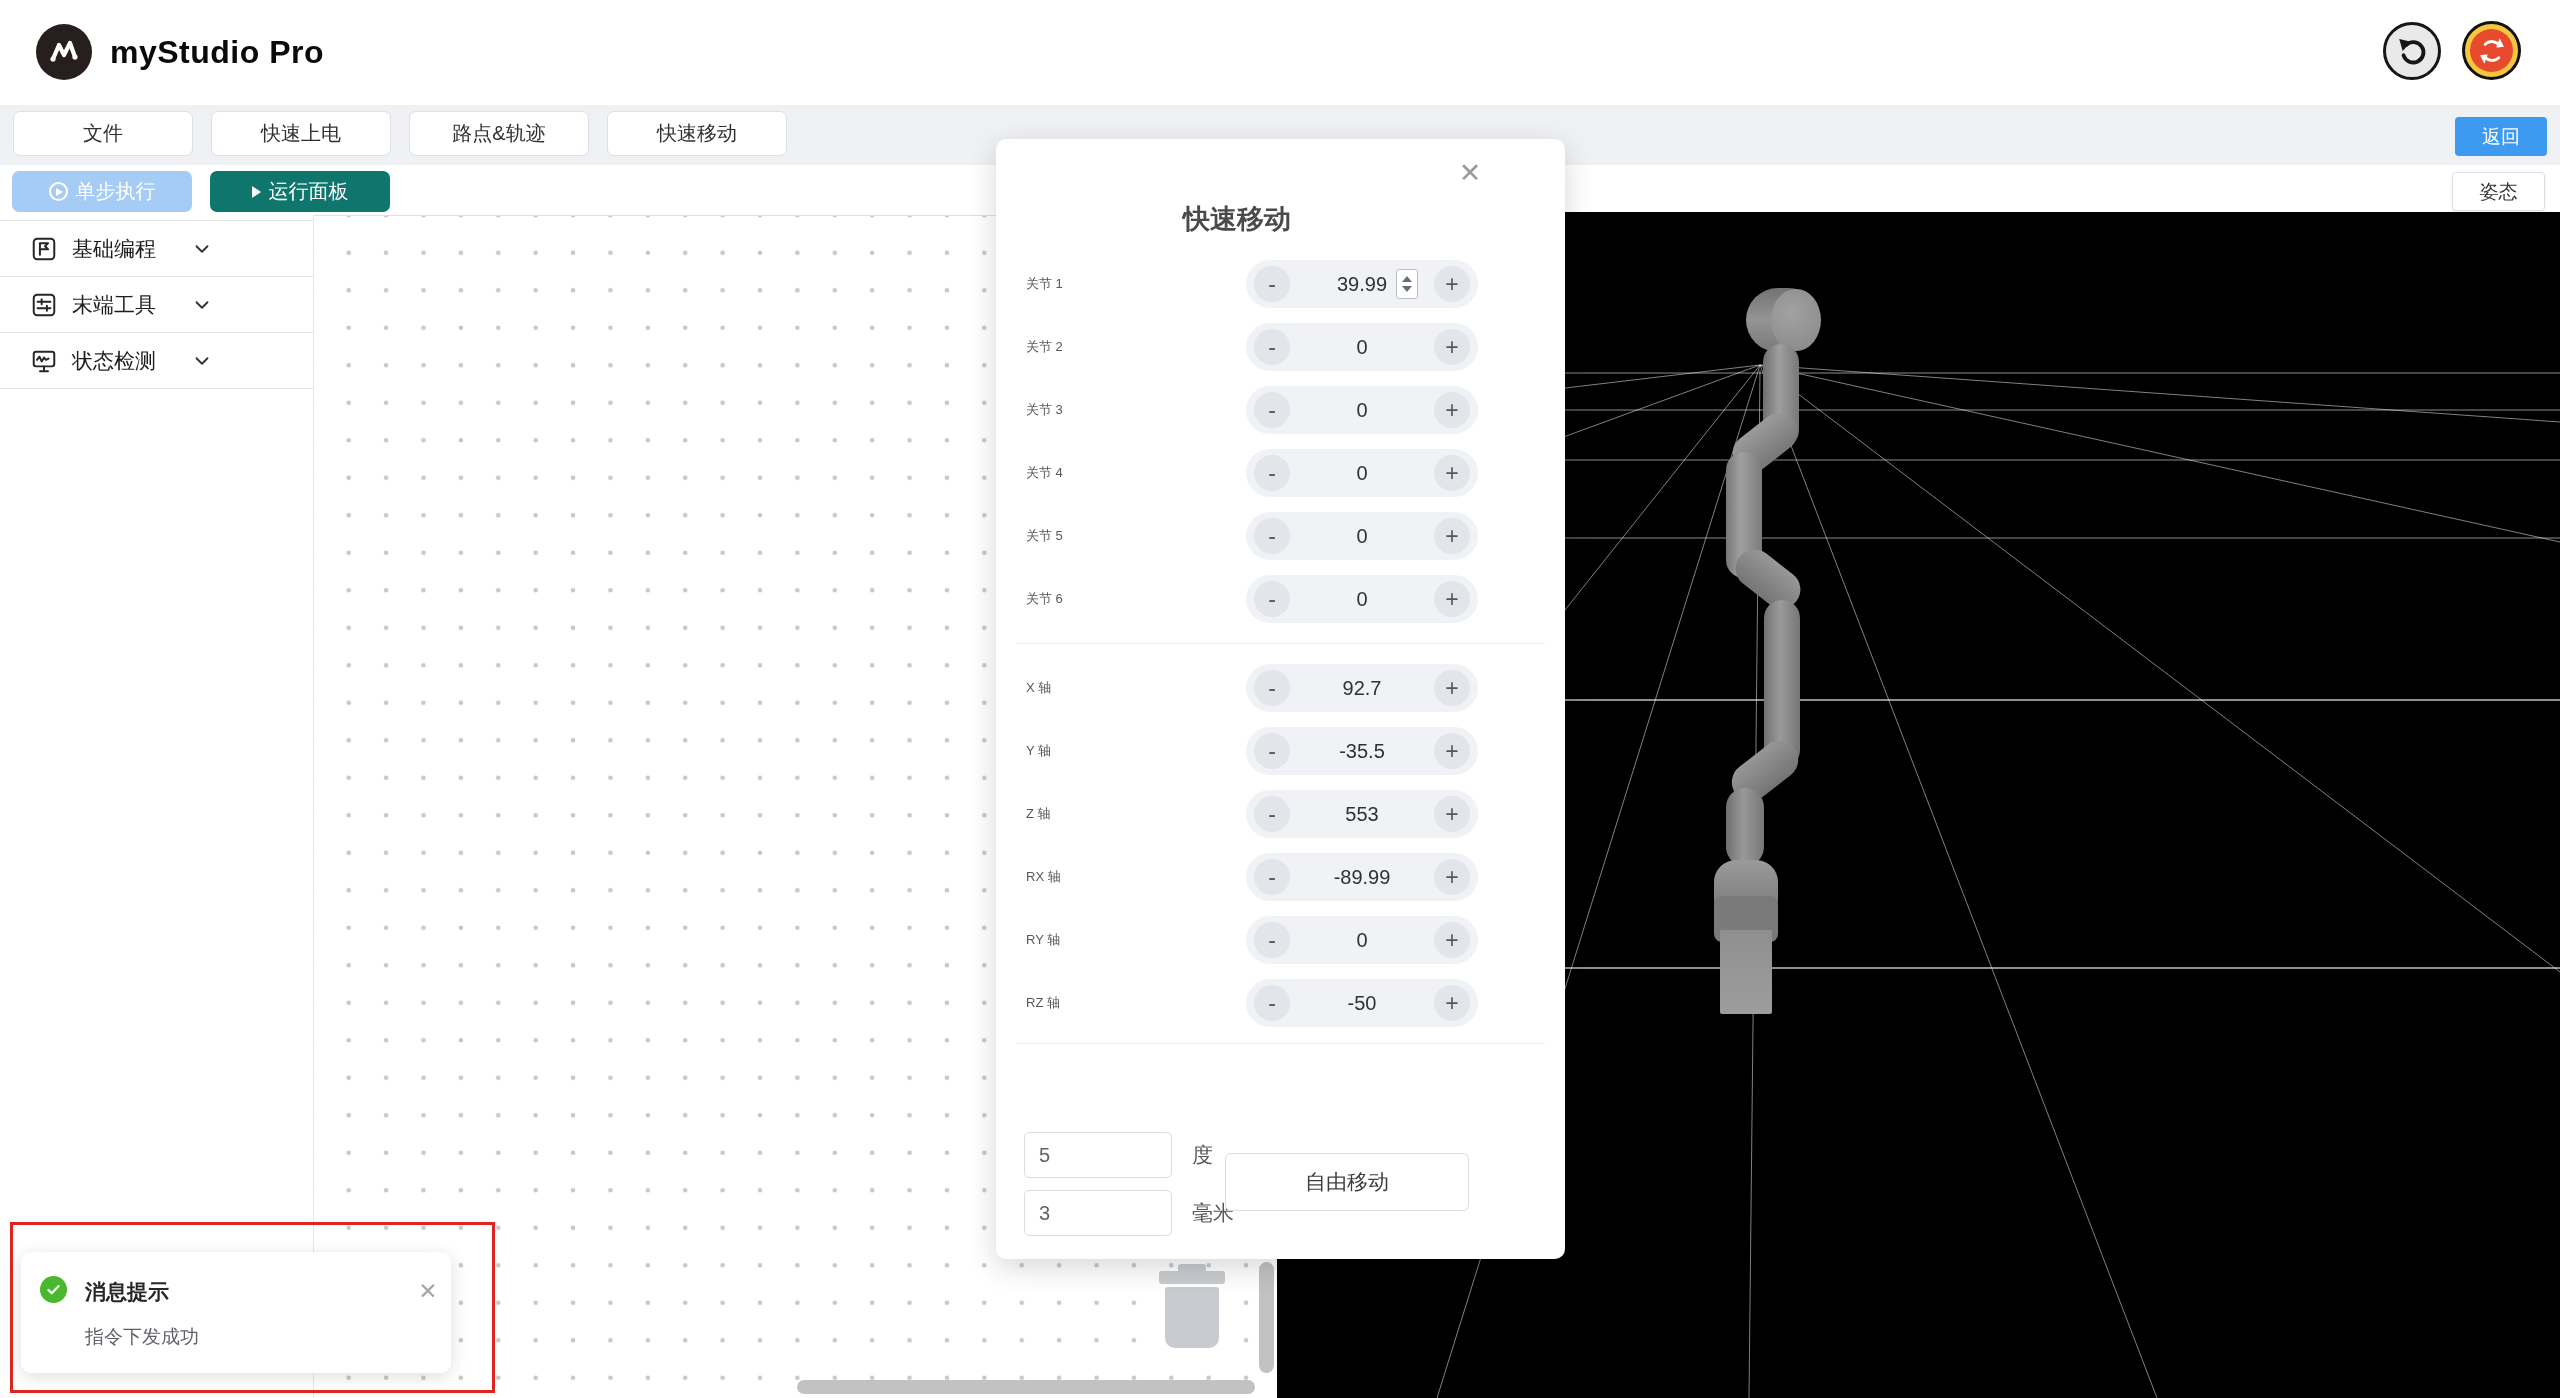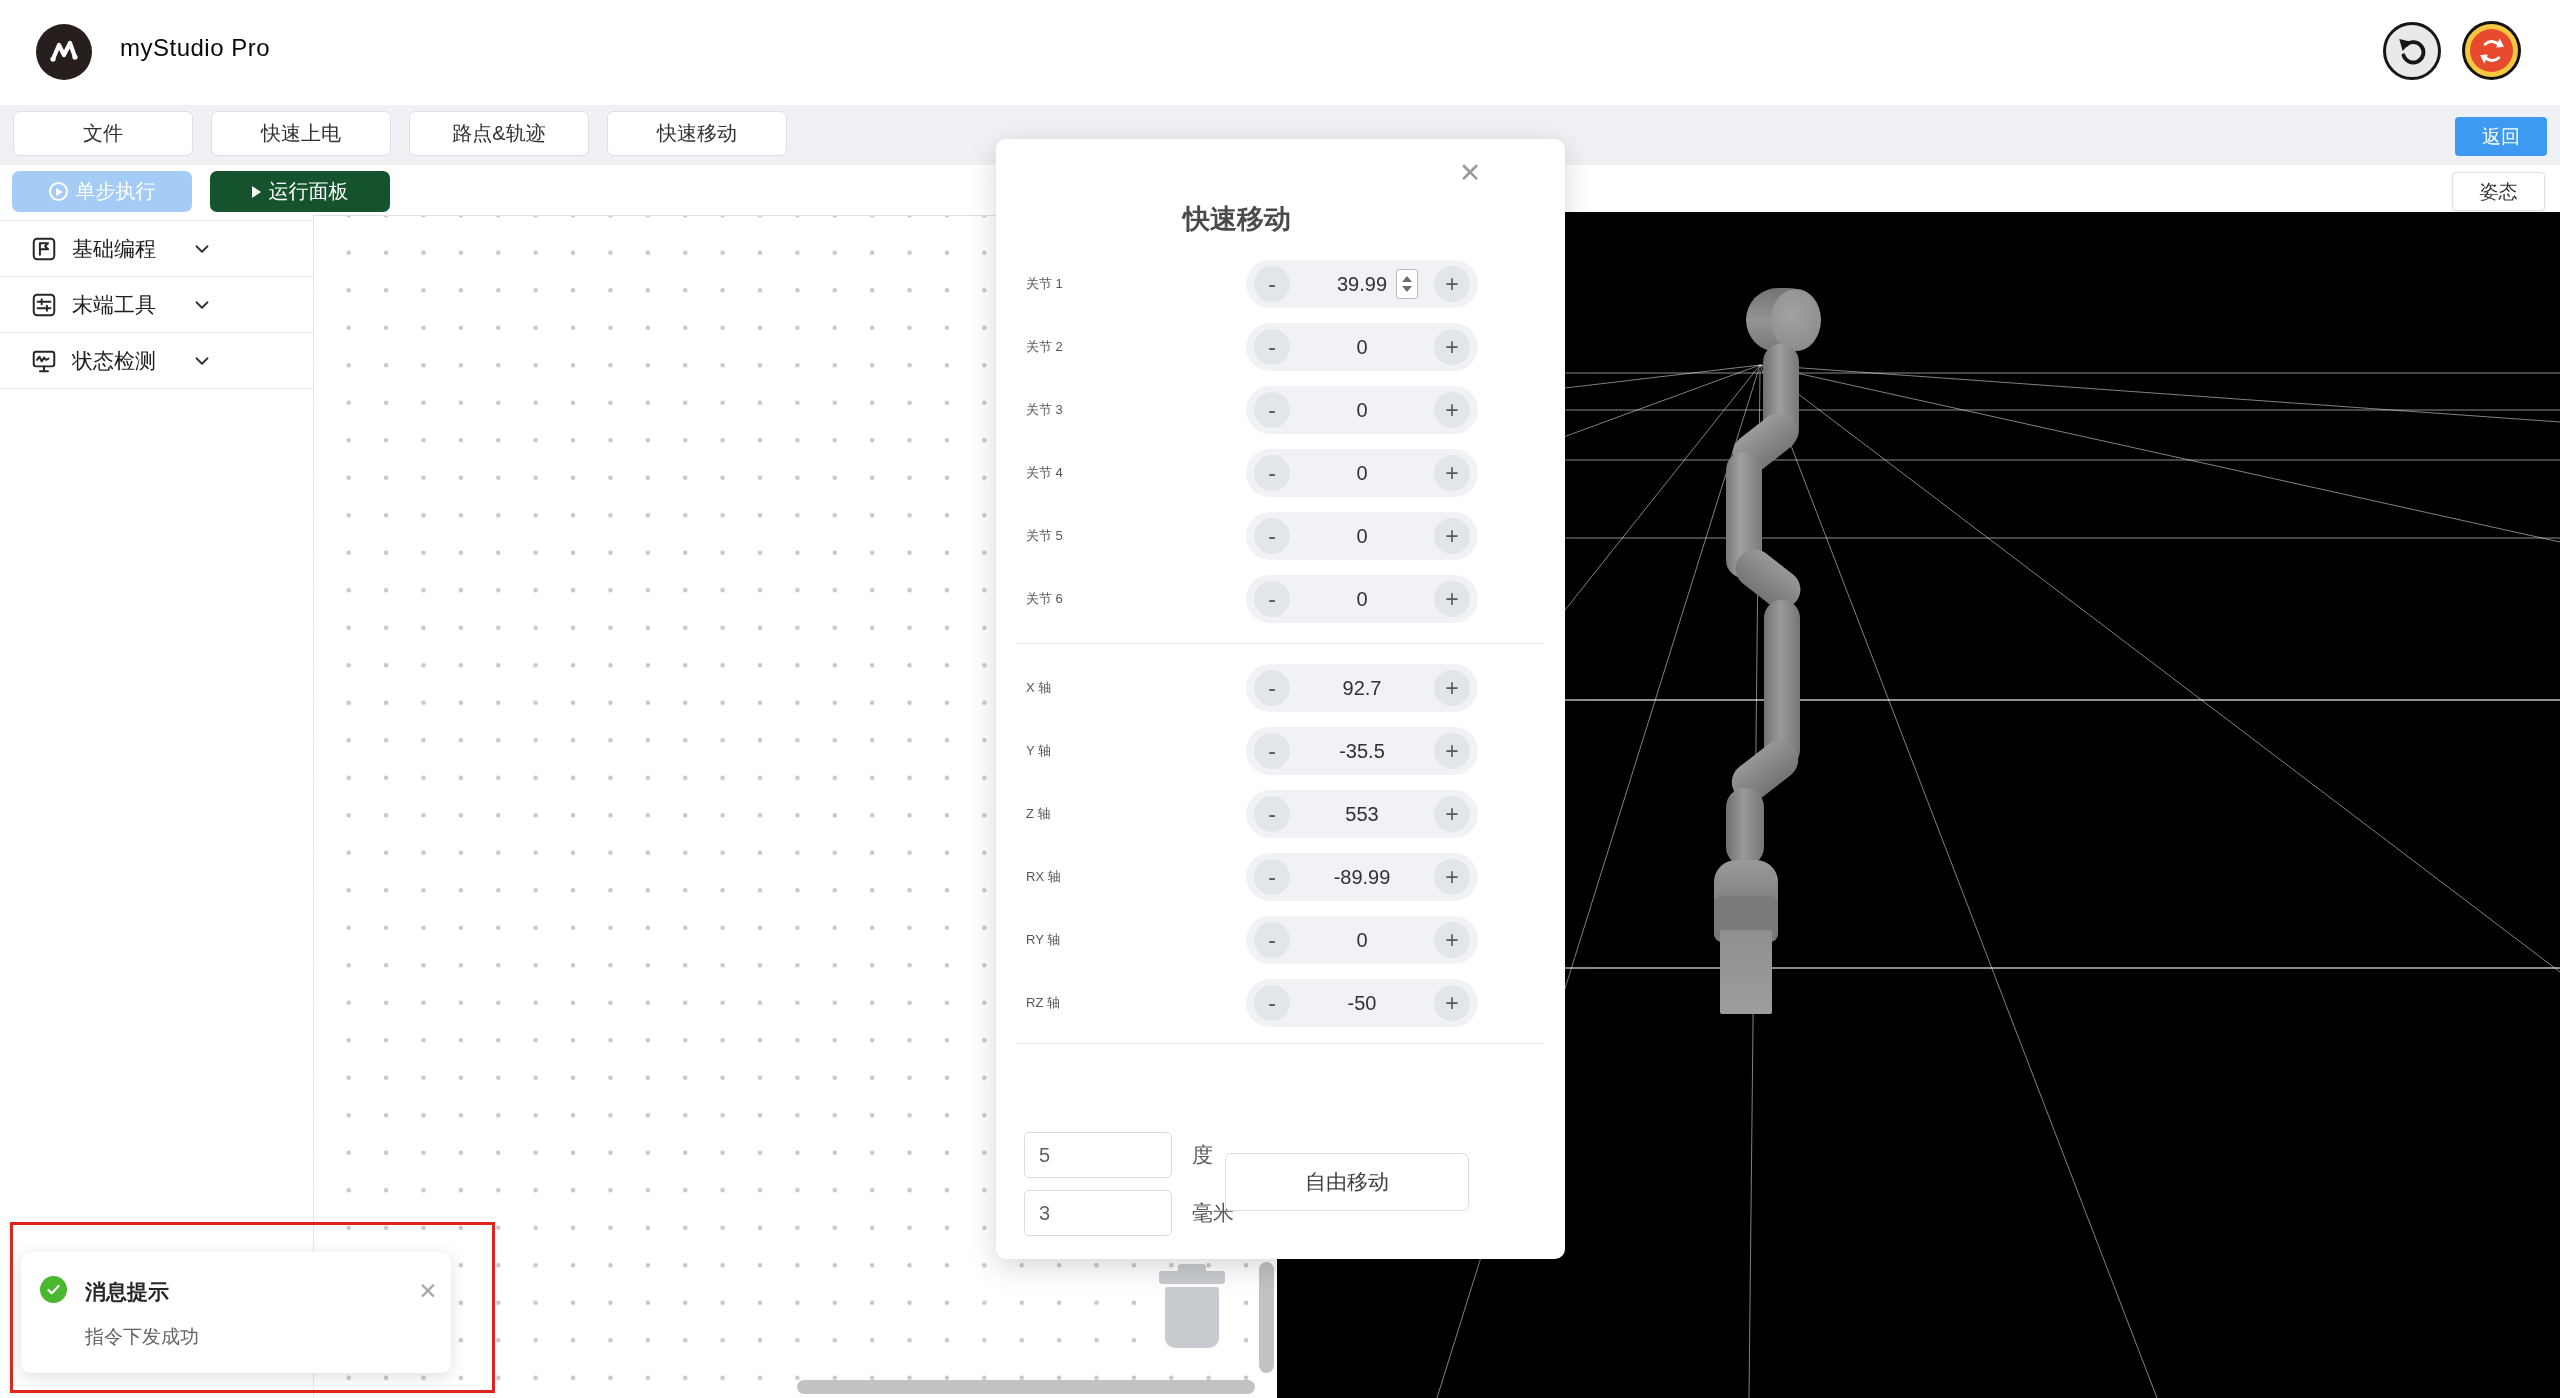--- a/index.html
+++ b/index.html
@@ -1,36 +1,36 @@
 <!DOCTYPE html>
 <html><head>
 <meta charset="utf-8">
 <style>
   html,body{margin:0;padding:0;background:#fff;font-family:"Liberation Sans",sans-serif;}
   #app{position:relative;width:2560px;height:1398px;overflow:hidden;background:#fff;}
 
   
   .header{position:absolute;left:0;top:0;width:2560px;height:105px;background:#fff;}
   .logo-circle{position:absolute;left:36px;top:24px;width:56px;height:56px;border-radius:50%;background:#261f1e;display:flex;align-items:center;justify-content:center;}
-  .app-title{position:absolute;left:120px;top:34px;font-size:24px;font-weight:normal;color:#0a0a0a;letter-spacing:.5px;}
+  .app-title{position:absolute;left:110px;top:34px;font-size:32px;font-weight:bold;color:#0a0a0a;letter-spacing:.5px;}
   .circ-btn{position:absolute;border-radius:50%;box-sizing:border-box;}
   .undo-btn{left:2383px;top:22px;width:58px;height:58px;background:#e9e9e9;border:3px solid #161616;display:flex;align-items:center;justify-content:center;cursor:pointer;}
   .estop-btn{left:2462px;top:21px;width:59px;height:59px;background:#f4c73f;border:3px solid #121212;display:flex;align-items:center;justify-content:center;cursor:pointer;}
   .estop-inner{width:43px;height:43px;border-radius:50%;background:#e84a2e;display:flex;align-items:center;justify-content:center;}
 
   
   .tabstrip{position:absolute;left:0;top:105px;width:2560px;height:60px;background:#eff1f5;border-bottom:1px solid #e3e5ea;}
   .tab-btn{position:absolute;top:6px;height:45px;width:180px;background:#fff;border:1px solid #dcdfe6;border-radius:7px;font-size:20px;color:#303133;display:flex;align-items:center;justify-content:center;box-sizing:border-box;cursor:pointer;}
   .return-btn{position:absolute;left:2455px;top:12px;width:92px;height:39px;background:#3d9af0;color:#fff;font-size:19px;border:none;border-radius:4px;display:flex;align-items:center;justify-content:center;cursor:pointer;}
 
   
   .runrow{position:absolute;left:0;top:165px;width:2560px;height:50px;background:#fff;}
   .run-btn{position:absolute;top:6px;height:41px;width:180px;border:none;border-radius:7px;color:#fff;font-size:20px;display:flex;align-items:center;justify-content:center;gap:8px;cursor:pointer;}
   .step-btn{left:12px;background:#a5ccf4;}
-  .panel-btn{left:210px;background:#14532d;}
+  .panel-btn{left:210px;background:#0f766e;}
   .pc{width:19px;height:19px;border:2px solid #fff;border-radius:50%;display:inline-flex;align-items:center;justify-content:center;box-sizing:border-box;}
   .tri{width:0;height:0;border-left:7px solid #fff;border-top:4.5px solid transparent;border-bottom:4.5px solid transparent;margin-left:2px;}
   .tri2{width:0;height:0;border-left:9px solid #fff;border-top:6px solid transparent;border-bottom:6px solid transparent;}
   .pose-btn{position:absolute;left:2452px;top:7px;width:93px;height:39px;background:#fff;border:1px solid #dcdfe6;border-radius:4px;font-size:19px;color:#303133;display:flex;align-items:center;justify-content:center;box-shadow:0 1px 3px rgba(0,0,0,.08);cursor:pointer;}
 
   
   .sidebar{position:absolute;left:0;top:215px;width:314px;height:1183px;background:#fff;border-right:1px solid #e6e6e6;box-sizing:border-box;}
   .side-list{position:absolute;left:0;top:5px;width:100%;}
   .side-item{position:relative;height:55px;border-bottom:1px solid #e7e7e7;display:flex;align-items:center;cursor:pointer;background:#fff;}
   .side-item:first-child{border-top:1px solid #e7e7e7;}

